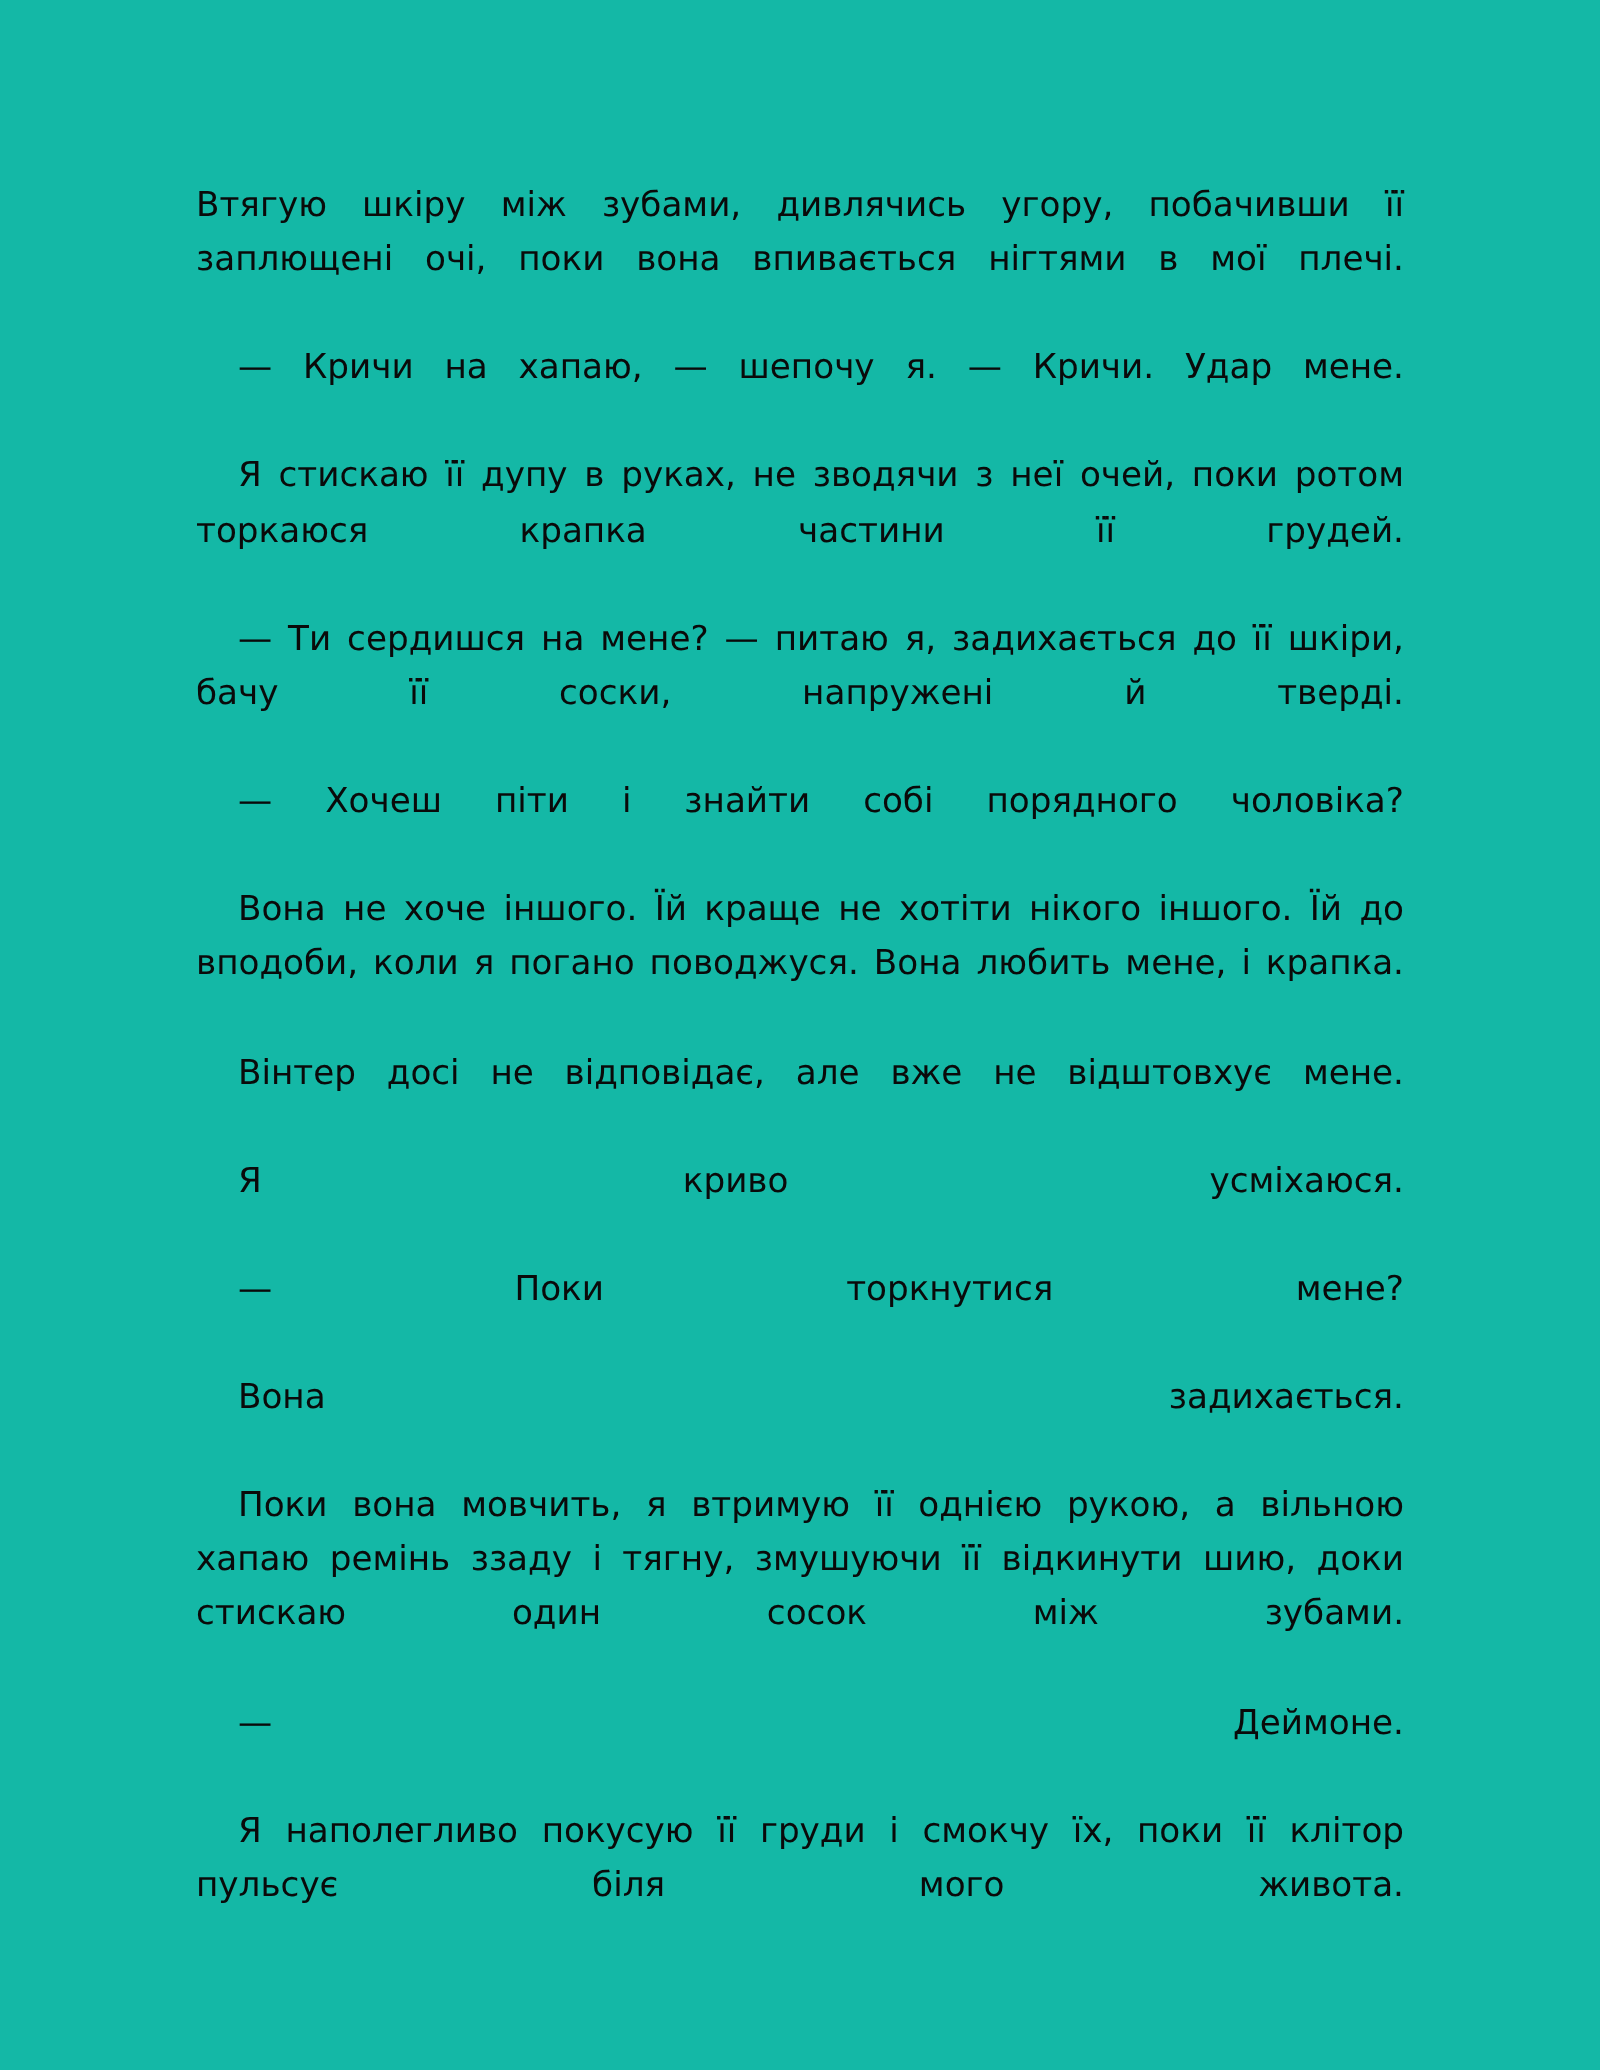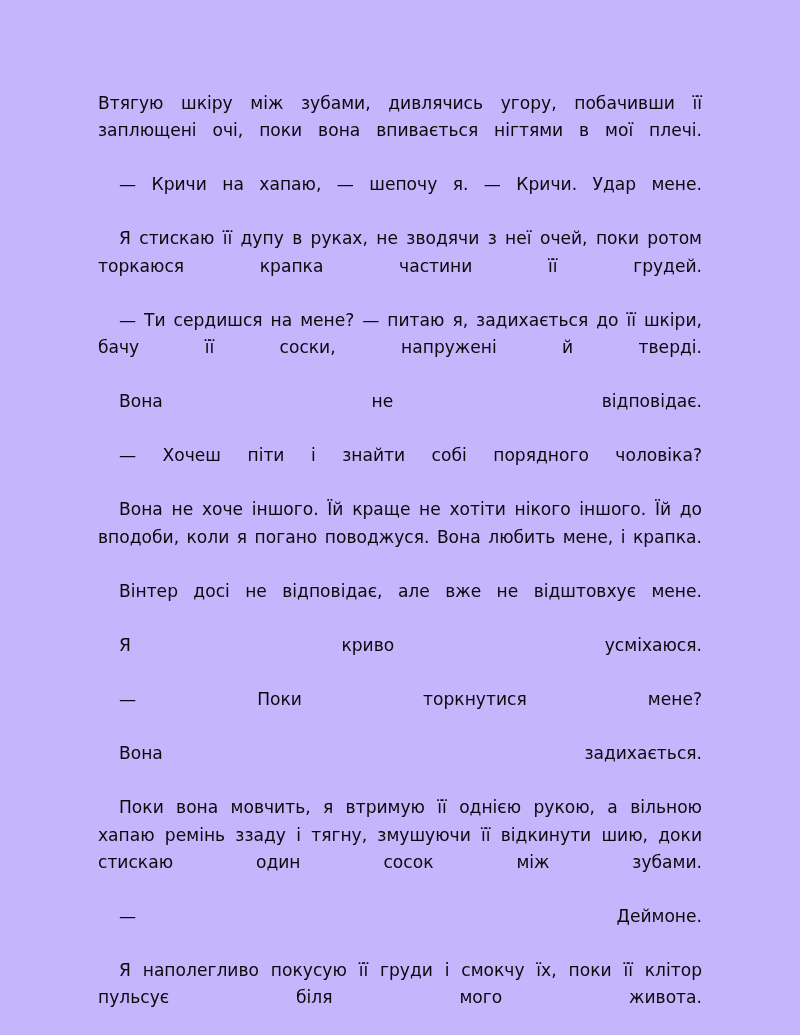--- a/index.html
+++ b/index.html
@@ -12,21 +12,21 @@
     width: 800px;
     height: 1035px;
     overflow: hidden;
     font-family: "DejaVu Sans", "Liberation Sans", sans-serif;
     color: #000000;
   }
   .page {
     position: relative;
     width: 800px;
     height: 1035px;
-    background: #c4b5fd;
+    background: #14b8a6;
     box-sizing: border-box;
   }
   .text-block {
     position: absolute;
     left: 98px;
     top: 90px;
     width: 604px;
   }
   p.para {
     margin: 0;
@@ -54,21 +54,20 @@
 </style>
 </head>
 <body>
 
 <div class="page">
   <div class="text-block">
     <p class="para first">Втягую шкіру між зубами, дивлячись угору, побачивши її заплющені очі, поки вона впивається нігтями в мої плечі.</p>
     <p class="para">— Кричи на хапаю, — шепочу я. — Кричи. Удар мене.</p>
     <p class="para">Я стискаю її дупу в руках, не зводячи з неї очей, поки ротом торкаюся крапка частини її грудей.</p>
     <p class="para">— Ти сердишся на мене? — питаю я, задихається до її шкіри, бачу її соски, напружені й тверді.</p>
-    <p class="para">Вона не відповідає.</p>
     <p class="para">— Хочеш піти і знайти собі порядного чоловіка?</p>
     <p class="para">Вона не хоче іншого. Їй краще не хотіти нікого іншого. Їй до вподоби, коли я погано поводжуся. Вона любить мене, і крапка.</p>
     <p class="para">Вінтер досі не відповідає, але вже не відштовхує мене.</p>
     <p class="para">Я криво усміхаюся.</p>
     <p class="para">— Поки торкнутися мене?</p>
     <p class="para">Вона задихається.</p>
     <p class="para">Поки вона мовчить, я втримую її однією рукою, а вільною хапаю ремінь ззаду і тягну, змушуючи її  відкинути шию, доки стискаю один сосок між зубами.</p>
     <p class="para">— Деймоне.</p>
     <p class="para">Я наполегливо покусую її груди і смокчу їх, поки її клітор пульсує біля мого живота.</p>
 

